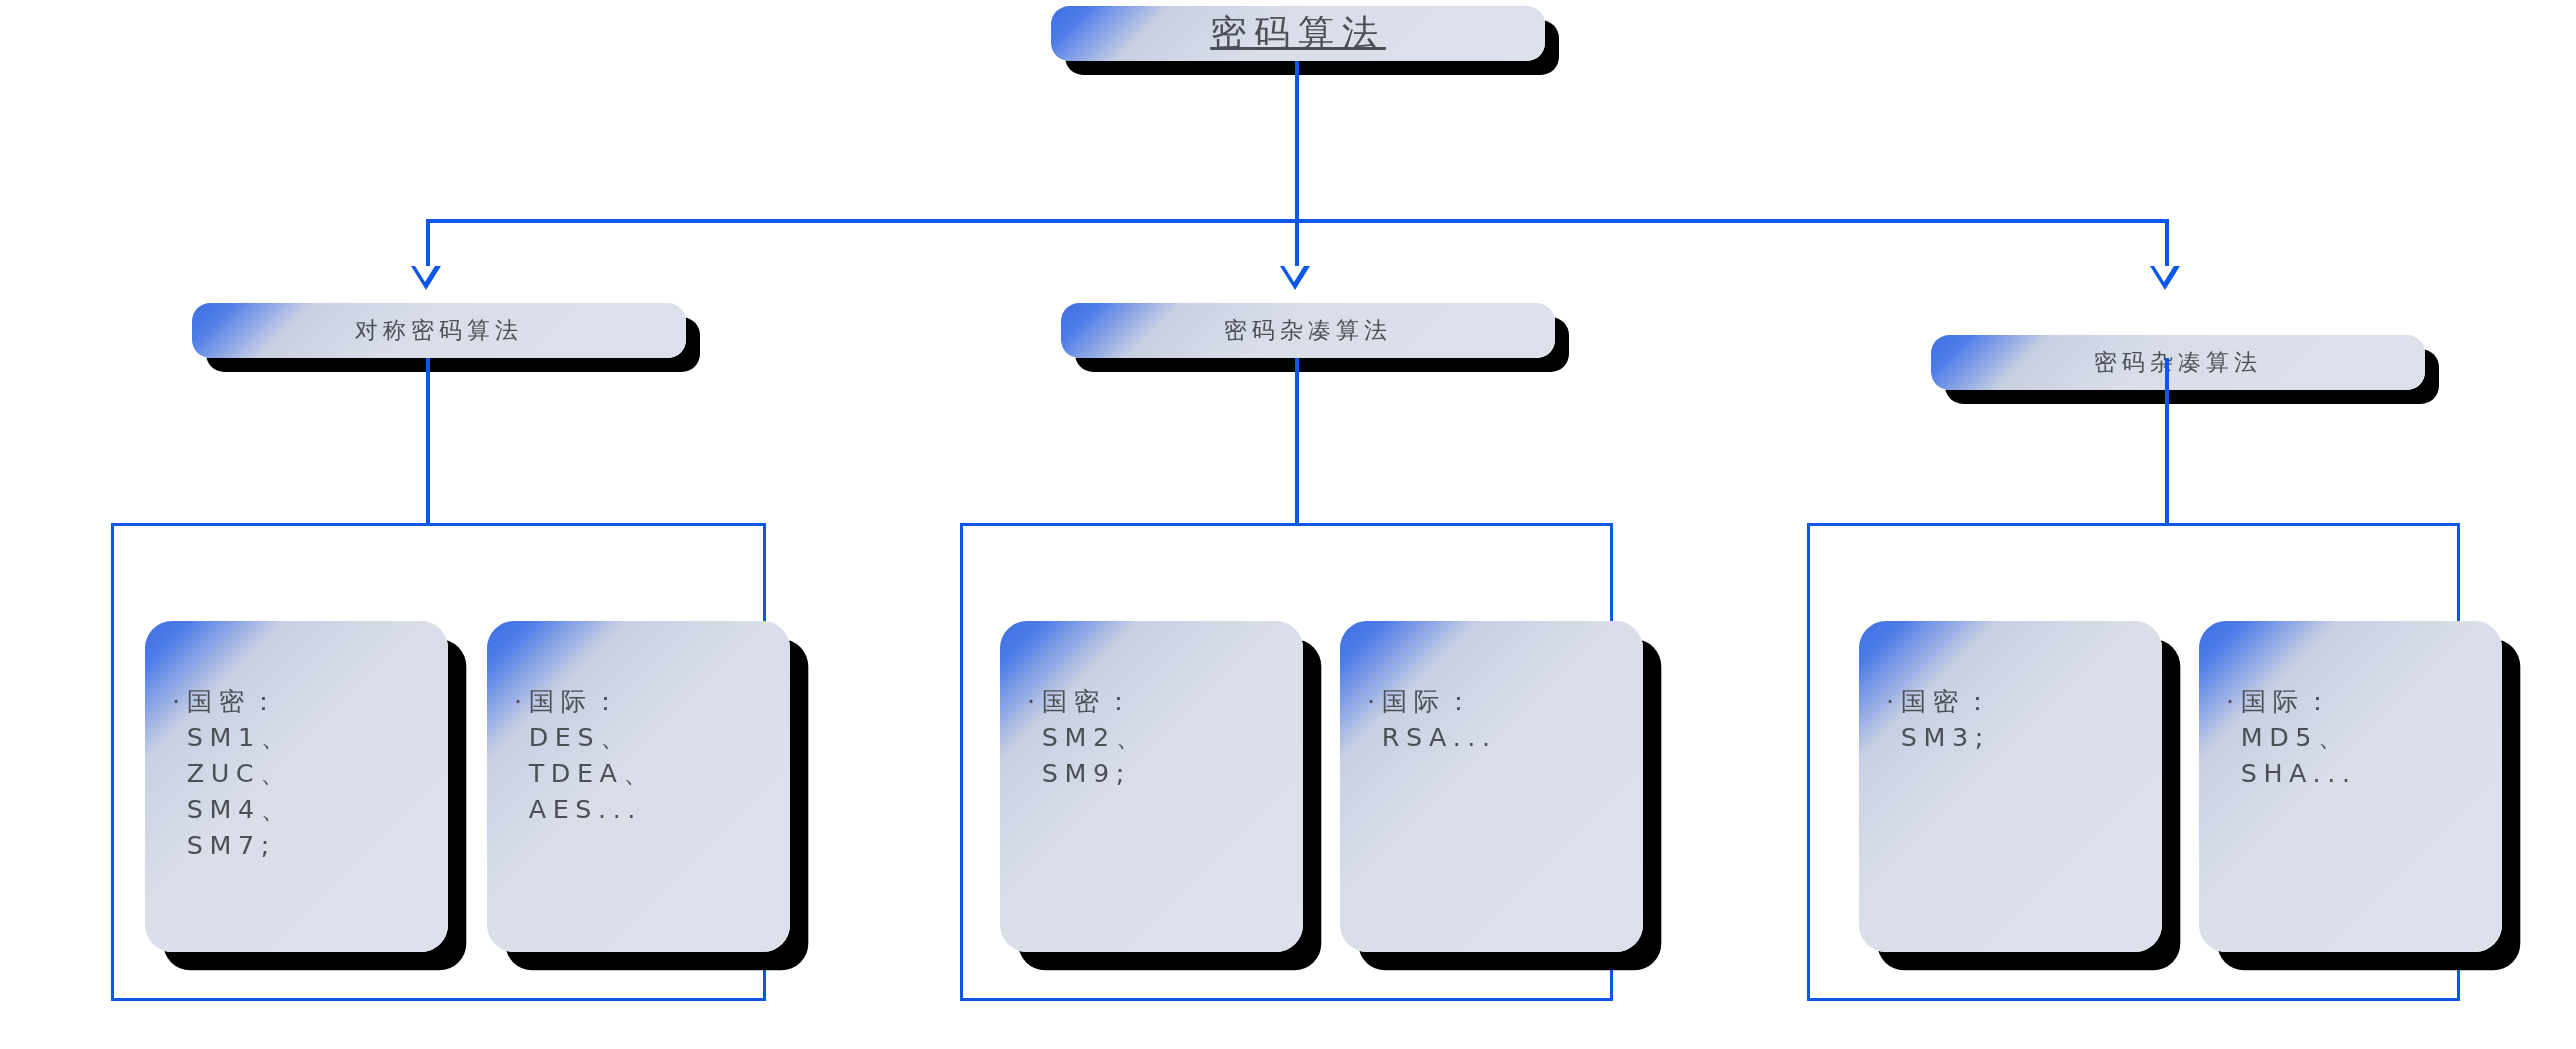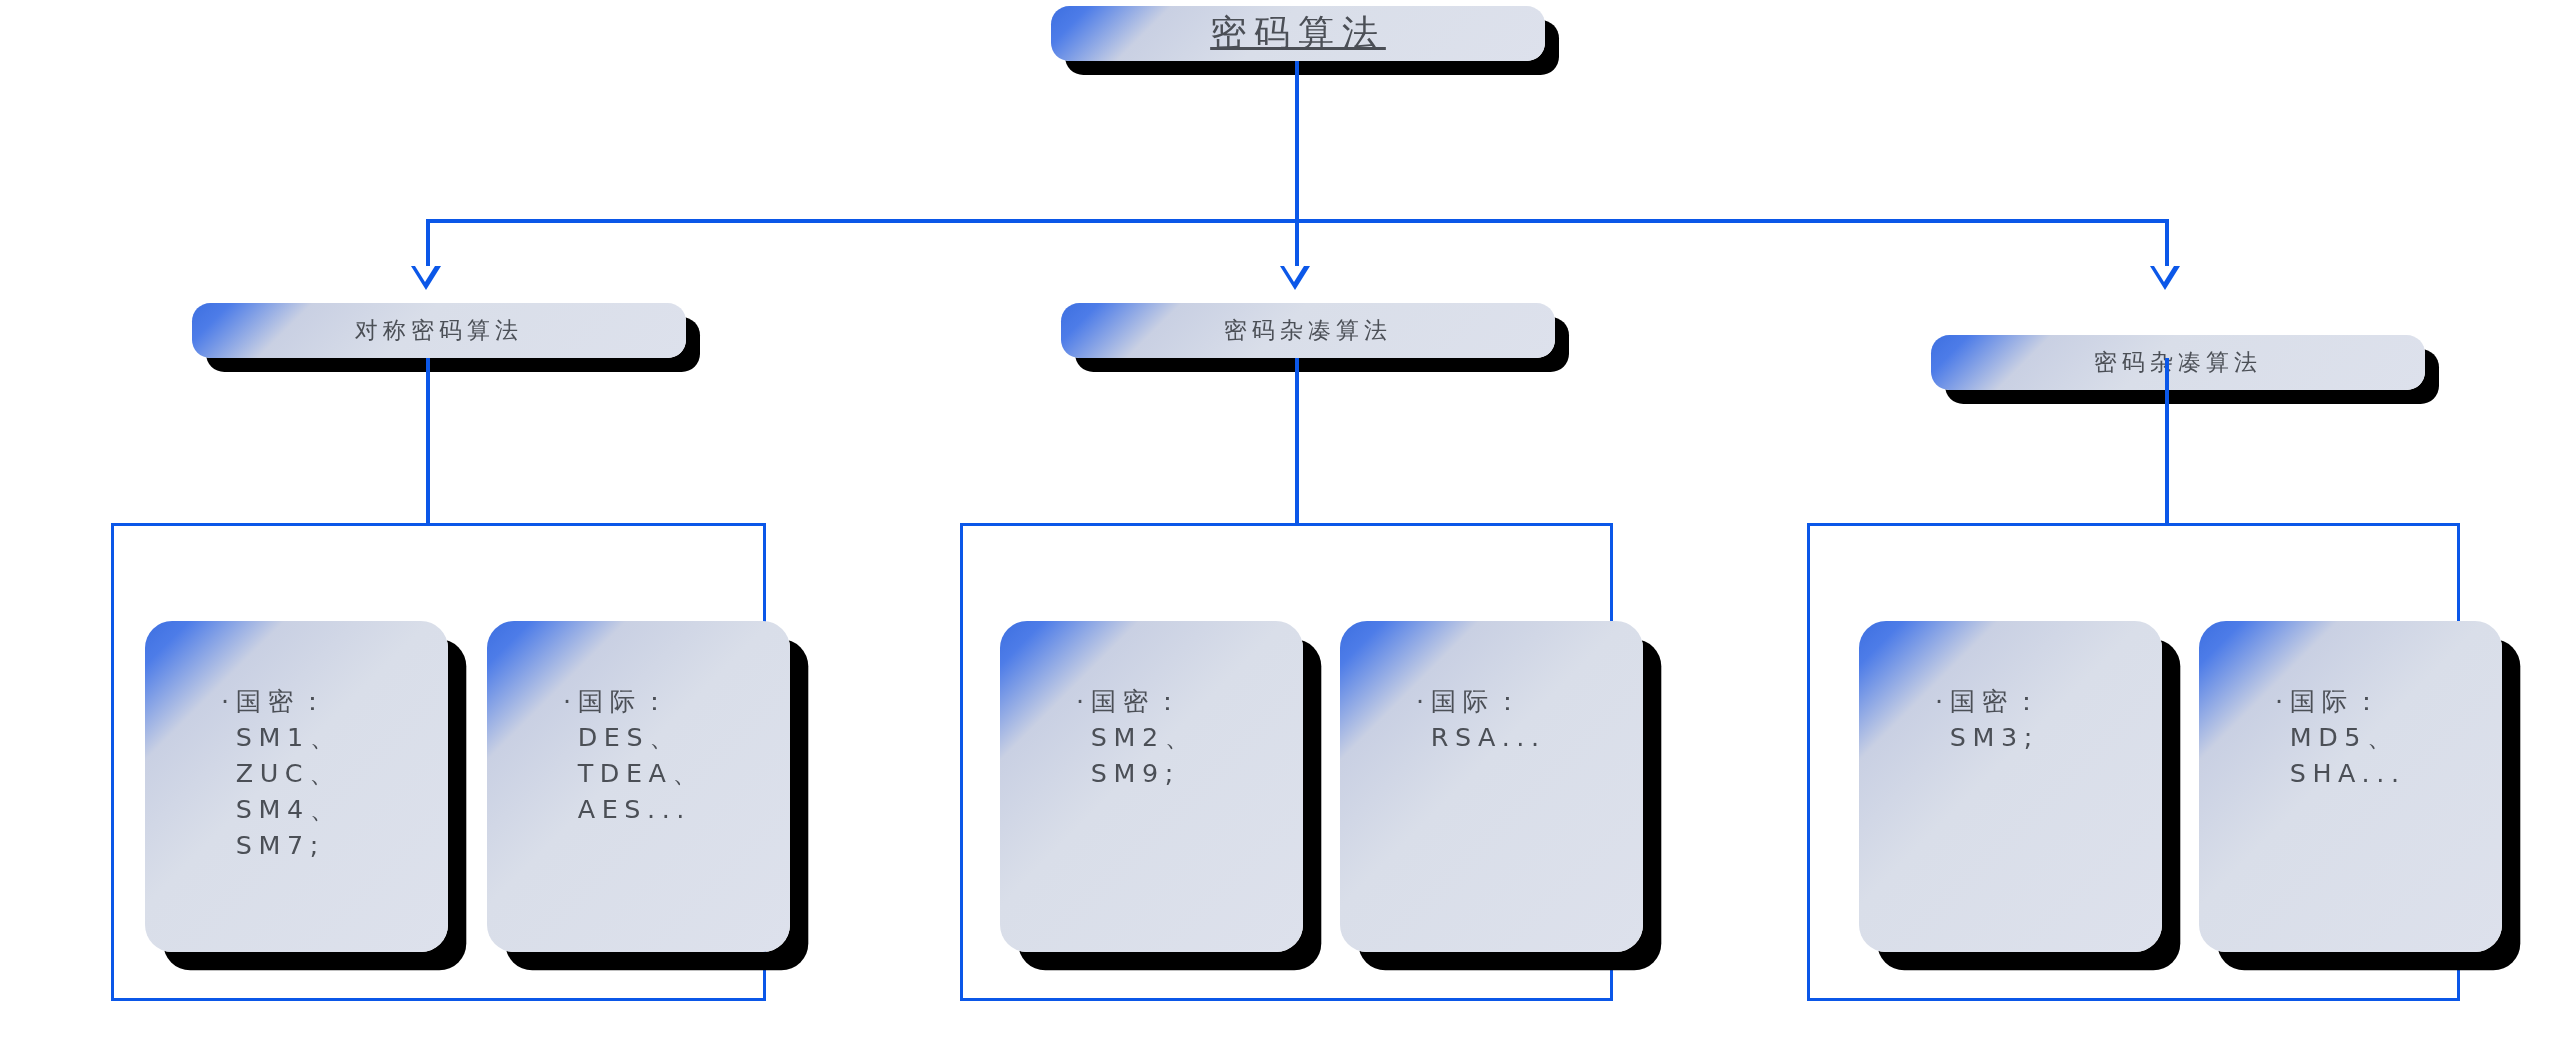--- a/index.html
+++ b/index.html
@@ -66,21 +66,21 @@
 
   
   .leaf{
     top:621px;width:303px;height:331px;
     border-radius:27px;
     box-shadow:18.3px 18.3px 0 0 #000000;
     align-items:flex-start;justify-content:flex-start;
   }
   .leaf .card-label{
     font-size:25.4px;line-height:1.42;letter-spacing:0.26em;
-    text-align:left;padding:62px 0 0 76px;white-space:pre;
+    text-align:left;padding:62px 0 0 27px;white-space:pre;
     font-family:"DejaVu Sans","Liberation Sans",sans-serif;
   }
 </style>
 </head>
 <body>
 
 <div id="stage">
 
   <div class="card node-root">
     <span class="card-label">密码算法</span>

